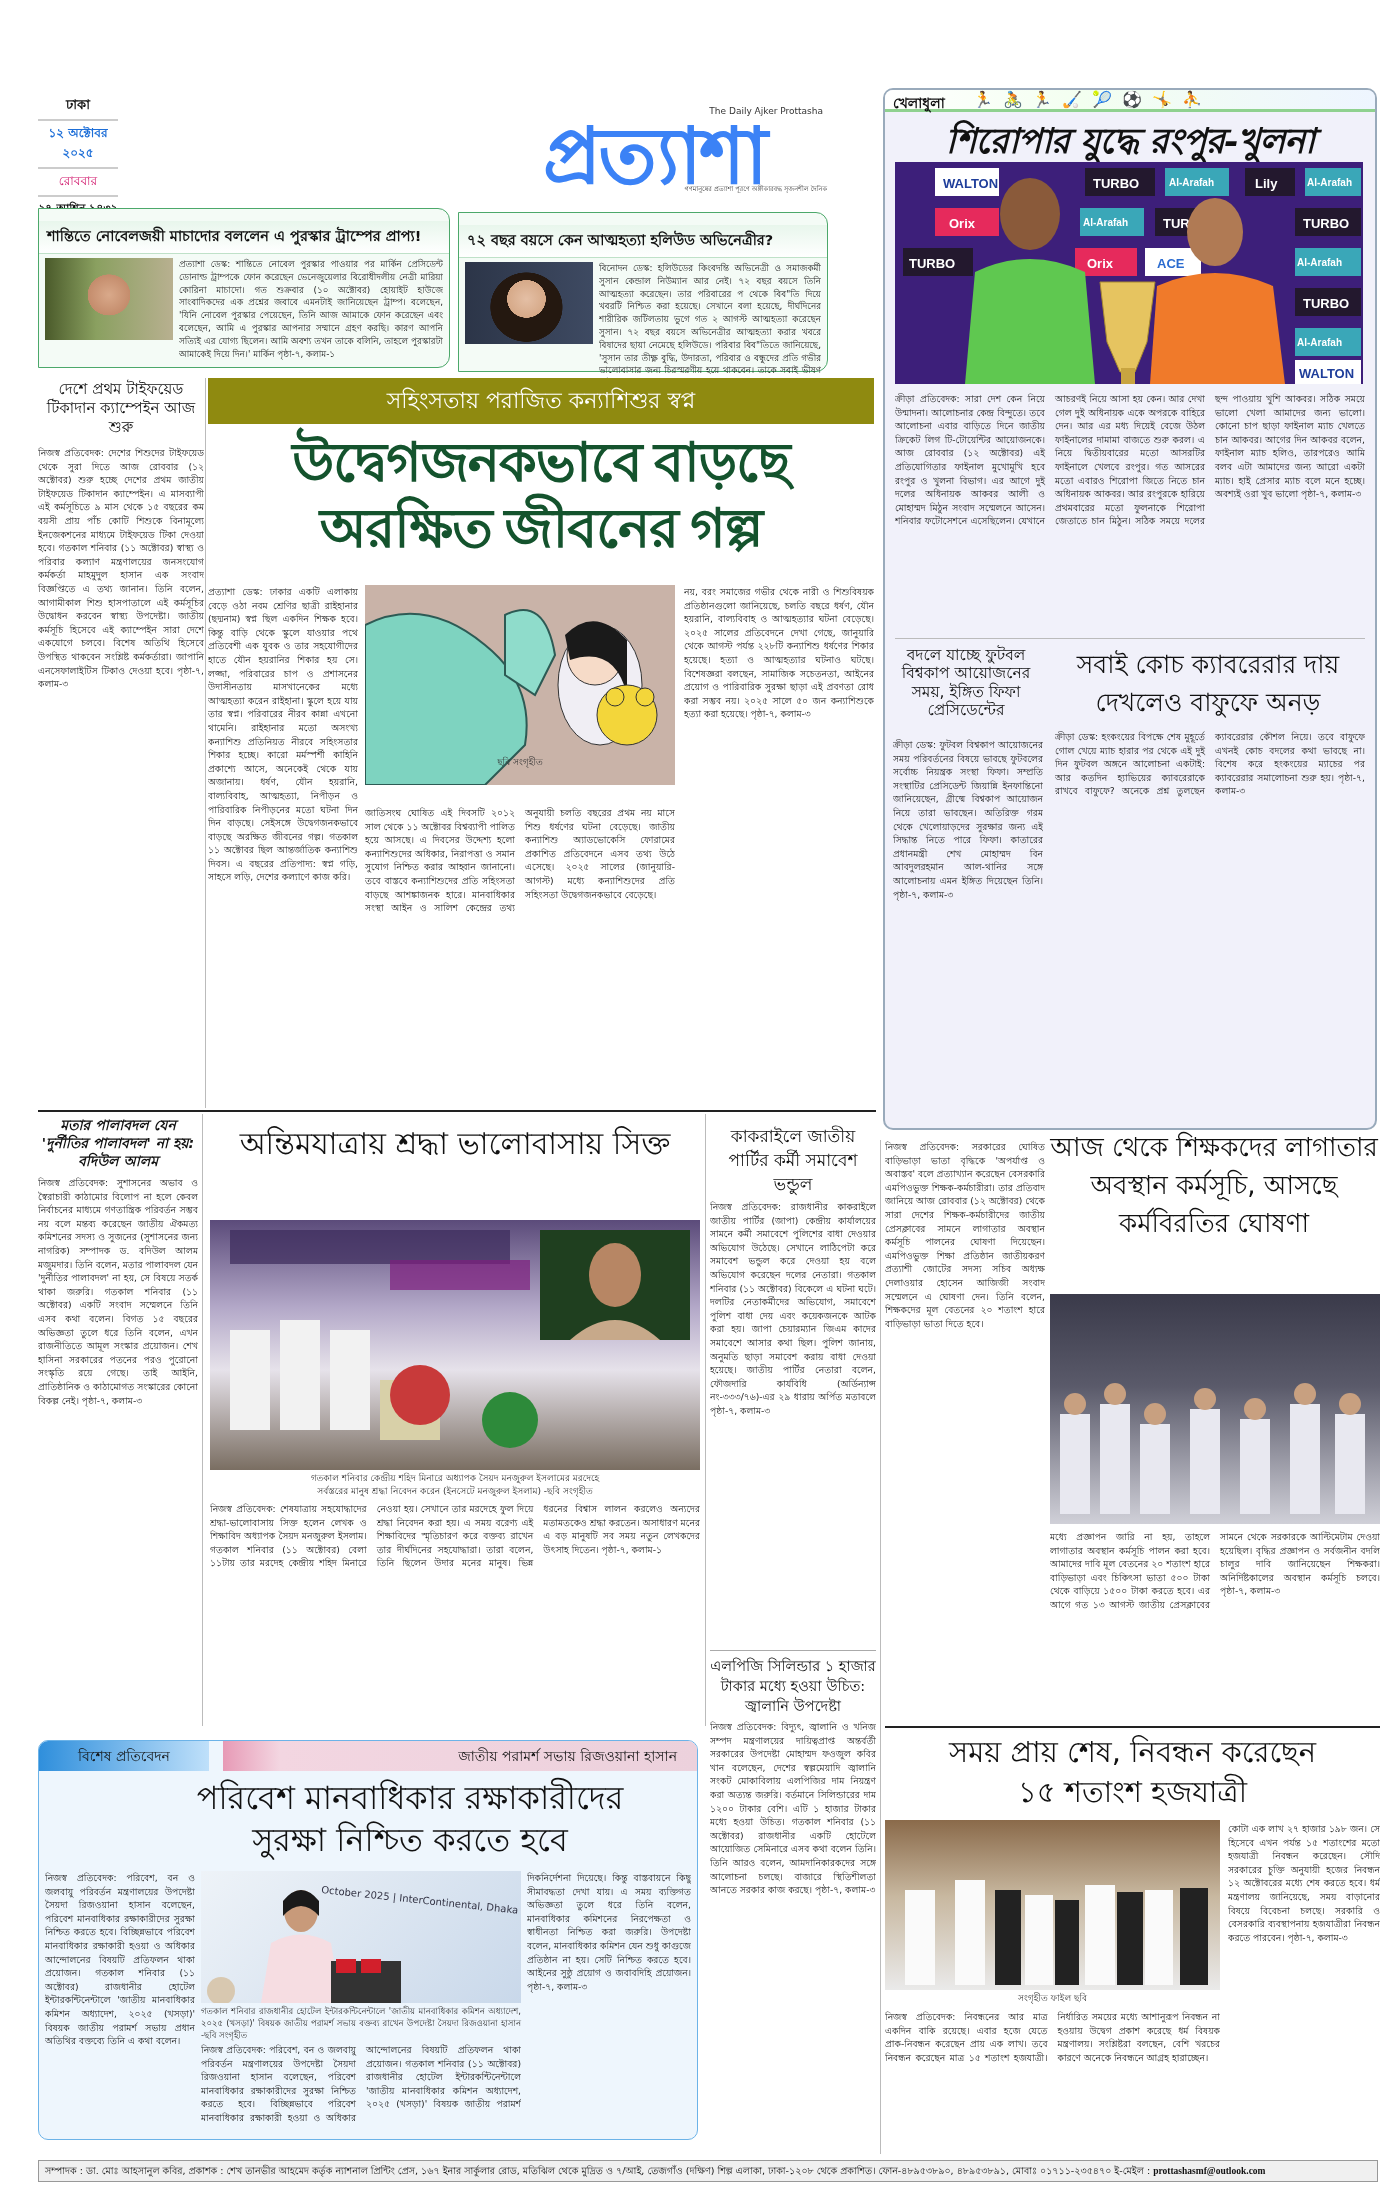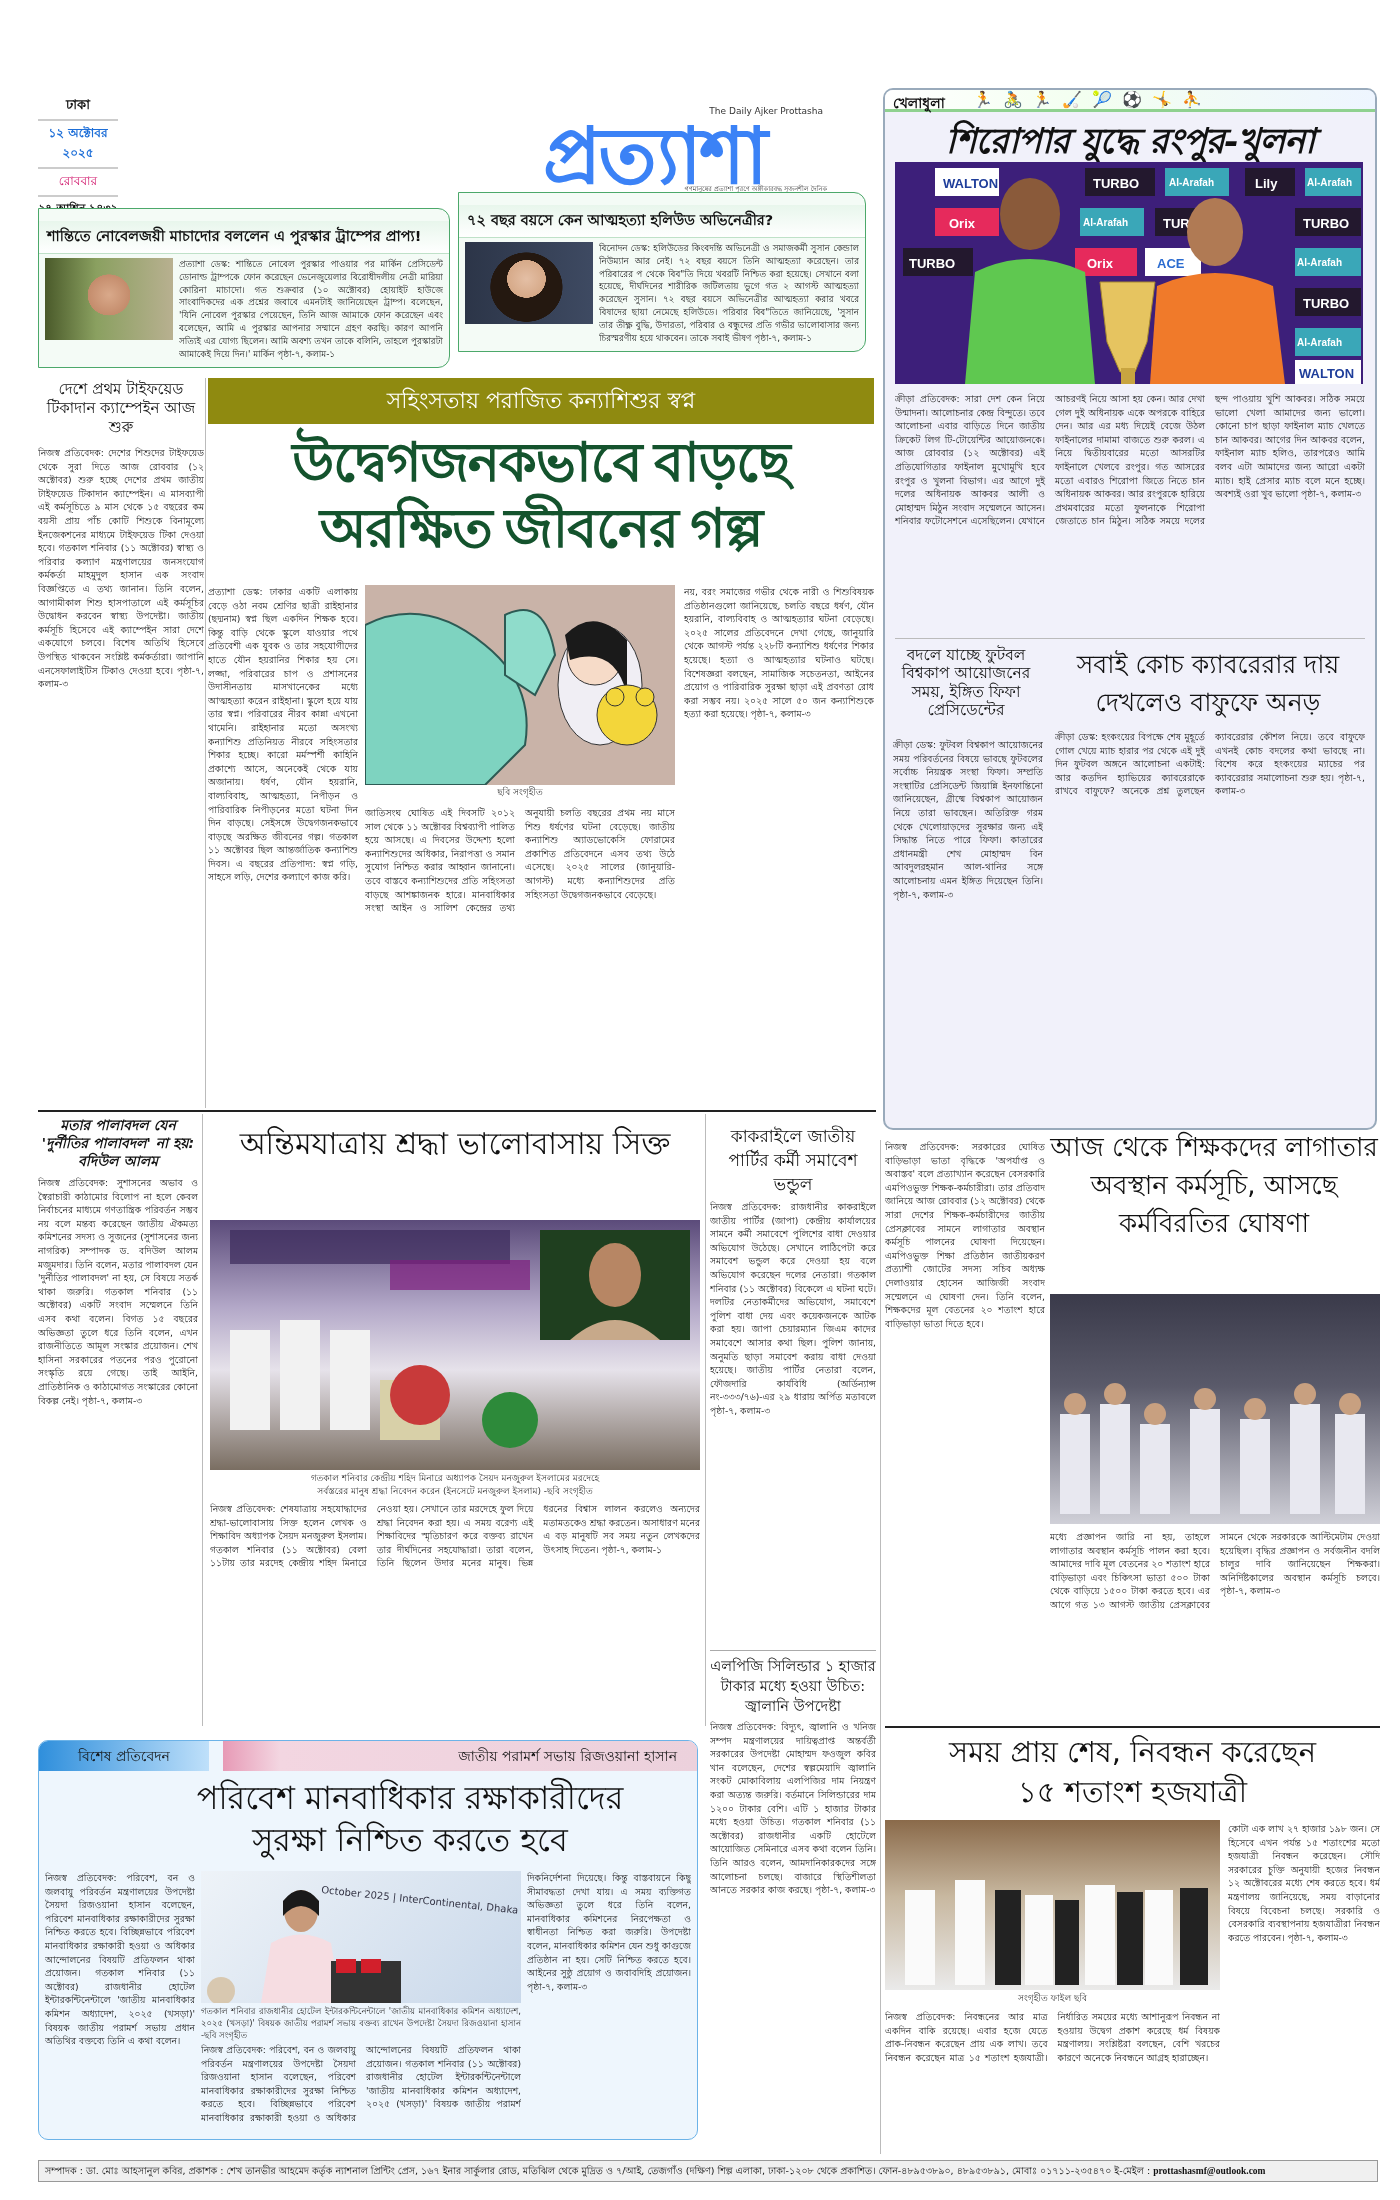--- a/index.html
+++ b/index.html
@@ -69,21 +69,21 @@
   <div class="abs logo-en">The Daily Ajker Prottasha</div>
   <div class="abs logo-tag">গণমানুষের প্রত্যাশা পূরণে অঙ্গীকারবদ্ধ সৃজনশীল দৈনিক</div>
 </div>
 
 <div class="abs topbox" style="left:38px;top:208px;width:412px;height:160px">
   <div class="tb-title">শান্তিতে নোবেলজয়ী মাচাদোর বললেন এ পুরস্কার ট্রাম্পের প্রাপ্য!</div>
   <div class="thumb img" style="background:radial-gradient(ellipse 30% 45% at 50% 45%,#d9a98a 0,#c48c6c 55%,transparent 56%),linear-gradient(90deg,#4a5a2a,#8aa060 40%,#b8b090 100%)"></div>
   <div class="txt" style="height:116px;font-size:8.8px;line-height:12.8px">প্রত্যাশা ডেস্ক: শান্তিতে নোবেল পুরস্কার পাওয়ার পর মার্কিন প্রেসিডেন্ট ডোনাল্ড ট্রাম্পকে ফোন করেছেন ভেনেজুয়েলার বিরোধীদলীয় নেত্রী মারিয়া কোরিনা মাচাদো। গত শুক্রবার (১০ অক্টোবর) হোয়াইট হাউজে সাংবাদিকদের এক প্রশ্নের জবাবে এমনটাই জানিয়েছেন ট্রাম্প। বলেছেন, 'যিনি নোবেল পুরস্কার পেয়েছেন, তিনি আজ আমাকে ফোন করেছেন এবং বলেছেন, আমি এ পুরস্কার আপনার সম্মানে গ্রহণ করছি। কারণ আপনি সত্যিই এর যোগ্য ছিলেন। আমি অবশ্য তখন তাকে বলিনি, তাহলে পুরস্কারটা আমাকেই দিয়ে দিন।' মার্কিন পৃষ্ঠা-৭, কলাম-১</div>
 </div>
 
-<div class="abs topbox" style="left:458px;top:192px;width:408px;height:160px">
+<div class="abs topbox" style="left:458px;top:212px;width:370px;height:160px">
   <div class="tb-title">৭২ বছর বয়সে কেন আত্মহত্যা হলিউড অভিনেত্রীর?</div>
   <div class="thumb img" style="background:radial-gradient(ellipse 25% 38% at 48% 45%,#e4bfa5 0,#d6a988 60%,transparent 61%),radial-gradient(ellipse 40% 60% at 48% 55%,#241810 0,#241810 70%,transparent 71%),linear-gradient(90deg,#2c3548,#3e4a62)"></div>
   <div class="txt" style="height:116px;font-size:8.8px;line-height:12.8px">বিনোদন ডেস্ক: হলিউডের কিংবদন্তি অভিনেত্রী ও সমাজকর্মী সুসান কেন্ডাল নিউম্যান আর নেই। ৭২ বছর বয়সে তিনি আত্মহত্যা করেছেন। তার পরিবারের প থেকে বিব"তি দিয়ে খবরটি নিশ্চিত করা হয়েছে। সেখানে বলা হয়েছে, দীর্ঘদিনের শারীরিক জটিলতায় ভুগে গত ২ আগস্ট আত্মহত্যা করেছেন সুসান। ৭২ বছর বয়সে অভিনেত্রীর আত্মহত্যা করার খবরে বিষাদের ছায়া নেমেছে হলিউডে। পরিবার বিব"তিতে জানিয়েছে, 'সুসান তার তীক্ষ্ণ বুদ্ধি, উদারতা, পরিবার ও বন্ধুদের প্রতি গভীর ভালোবাসার জন্য চিরস্মরণীয় হয়ে থাকবেন। তাকে সবাই ভীষণ পৃষ্ঠা-৭, কলাম-১</div>
 </div>
 
 <div class="abs sport">
   <div class="abs sport-bar">
     <span class="abs sport-lbl">খেলাধুলা</span>
     <span class="abs sport-deco" style="left:88px;top:0">
       <span style="color:#f0a060">🏃</span><span style="color:#e88aa0">🚴</span><span style="color:#3bb54a">🏃</span><span style="color:#70a0d8">🏑</span><span style="color:#f0c030">🎾</span><span style="color:#58a0e0">⚽</span><span style="color:#e07050">🤸</span><span style="color:#a0c0f0">⛹</span>
@@ -163,21 +163,21 @@
     <path d="M0 40 Q60 10 120 60 Q170 100 160 160 L120 200 L0 200 Z" fill="#7ed3c0" stroke="#2d5a54" stroke-width="2"></path>
     <path d="M140 30 Q180 10 190 70 L170 110 L140 90 Z" fill="#8fdccb" stroke="#2d5a54" stroke-width="2"></path>
     <ellipse cx="235" cy="100" rx="42" ry="60" fill="#f0eef4" stroke="#333"></ellipse>
     <ellipse cx="230" cy="70" rx="28" ry="30" fill="#f6dbc8" stroke="#333"></ellipse>
     <path d="M200 50 Q230 20 262 55 L262 110 Q250 60 205 75 Z" fill="#1a1a1a"></path>
     <circle cx="262" cy="130" r="30" fill="#f3d63a" stroke="#333"></circle>
     <circle cx="250" cy="112" r="9" fill="#f3d63a" stroke="#333"></circle>
     <circle cx="280" cy="112" r="9" fill="#f3d63a" stroke="#333"></circle>
   </svg>
 </div>
-<div class="abs cap" style="left:365px;top:786px;width:310px">ছবি সংগৃহীত</div>
+<div class="abs cap" style="left:365px;top:756px;width:310px">ছবি সংগৃহীত</div>
 <div class="abs txt cols2" style="left:365px;top:806px;width:310px;height:300px">জাতিসংঘ ঘোষিত এই দিবসটি ২০১২ সাল থেকে ১১ অক্টোবর বিশ্বব্যাপী পালিত হয়ে আসছে। এ দিবসের উদ্দেশ্য হলো কন্যাশিশুদের অধিকার, নিরাপত্তা ও সমান সুযোগ নিশ্চিত করার আহ্বান জানানো। তবে বাস্তবে কন্যাশিশুদের প্রতি সহিংসতা বাড়ছে আশঙ্কাজনক হারে। মানবাধিকার সংস্থা আইন ও সালিশ কেন্দ্রের তথ্য অনুযায়ী চলতি বছরের প্রথম নয় মাসে শিশু ধর্ষণের ঘটনা বেড়েছে। জাতীয় কন্যাশিশু অ্যাডভোকেসি ফোরামের প্রকাশিত প্রতিবেদনে এসব তথ্য উঠে এসেছে। ২০২৫ সালের (জানুয়ারি-আগস্ট) মধ্যে কন্যাশিশুদের প্রতি সহিংসতা উদ্বেগজনকভাবে বেড়েছে।</div>
 <div class="abs txt" style="left:684px;top:585px;width:190px;height:520px">নয়, বরং সমাজের গভীর থেকে নারী ও শিশুবিষয়ক প্রতিষ্ঠানগুলো জানিয়েছে, চলতি বছরে ধর্ষণ, যৌন হয়রানি, বাল্যবিবাহ ও আত্মহত্যার ঘটনা বেড়েছে। ২০২৫ সালের প্রতিবেদনে দেখা গেছে, জানুয়ারি থেকে আগস্ট পর্যন্ত ২২৮টি কন্যাশিশু ধর্ষণের শিকার হয়েছে। হত্যা ও আত্মহত্যার ঘটনাও ঘটছে। বিশেষজ্ঞরা বলছেন, সামাজিক সচেতনতা, আইনের প্রয়োগ ও পারিবারিক সুরক্ষা ছাড়া এই প্রবণতা রোধ করা সম্ভব নয়। ২০২৫ সালে ৫০ জন কন্যাশিশুকে হত্যা করা হয়েছে। পৃষ্ঠা-৭, কলাম-৩</div>
 
 <div class="abs rule" style="left:38px;top:1110px;width:838px;height:1.5px"></div>
 
 <div class="abs hd" style="left:38px;top:1116px;width:160px;font-size:14px;font-style:italic;line-height:18px">মতার পালাবদল যেন 'দুর্নীতির পালাবদল' না হয়: বদিউল আলম</div>
 <div class="abs txt" style="left:38px;top:1176px;width:160px;height:550px">নিজস্ব প্রতিবেদক: সুশাসনের অভাব ও স্বৈরাচারী কাঠামোর বিলোপ না হলে কেবল নির্বাচনের মাধ্যমে গণতান্ত্রিক পরিবর্তন সম্ভব নয় বলে মন্তব্য করেছেন জাতীয় ঐকমত্য কমিশনের সদস্য ও সুজনের (সুশাসনের জন্য নাগরিক) সম্পাদক ড. বদিউল আলম মজুমদার। তিনি বলেন, মতার পালাবদল যেন 'দুর্নীতির পালাবদল' না হয়, সে বিষয়ে সতর্ক থাকা জরুরি। গতকাল শনিবার (১১ অক্টোবর) একটি সংবাদ সম্মেলনে তিনি এসব কথা বলেন। বিগত ১৫ বছরের অভিজ্ঞতা তুলে ধরে তিনি বলেন, এখন রাজনীতিতে আমূল সংস্কার প্রয়োজন। শেখ হাসিনা সরকারের পতনের পরও পুরোনো সংস্কৃতি রয়ে গেছে। তাই আইনি, প্রাতিষ্ঠানিক ও কাঠামোগত সংস্কারের কোনো বিকল্প নেই। পৃষ্ঠা-৭, কলাম-৩</div>
 <div class="abs vr" style="left:202px;top:1114px;height:612px"></div>
 
 <div class="abs hd" style="left:210px;top:1124px;width:490px;font-size:30px;font-weight:normal;line-height:40px">

